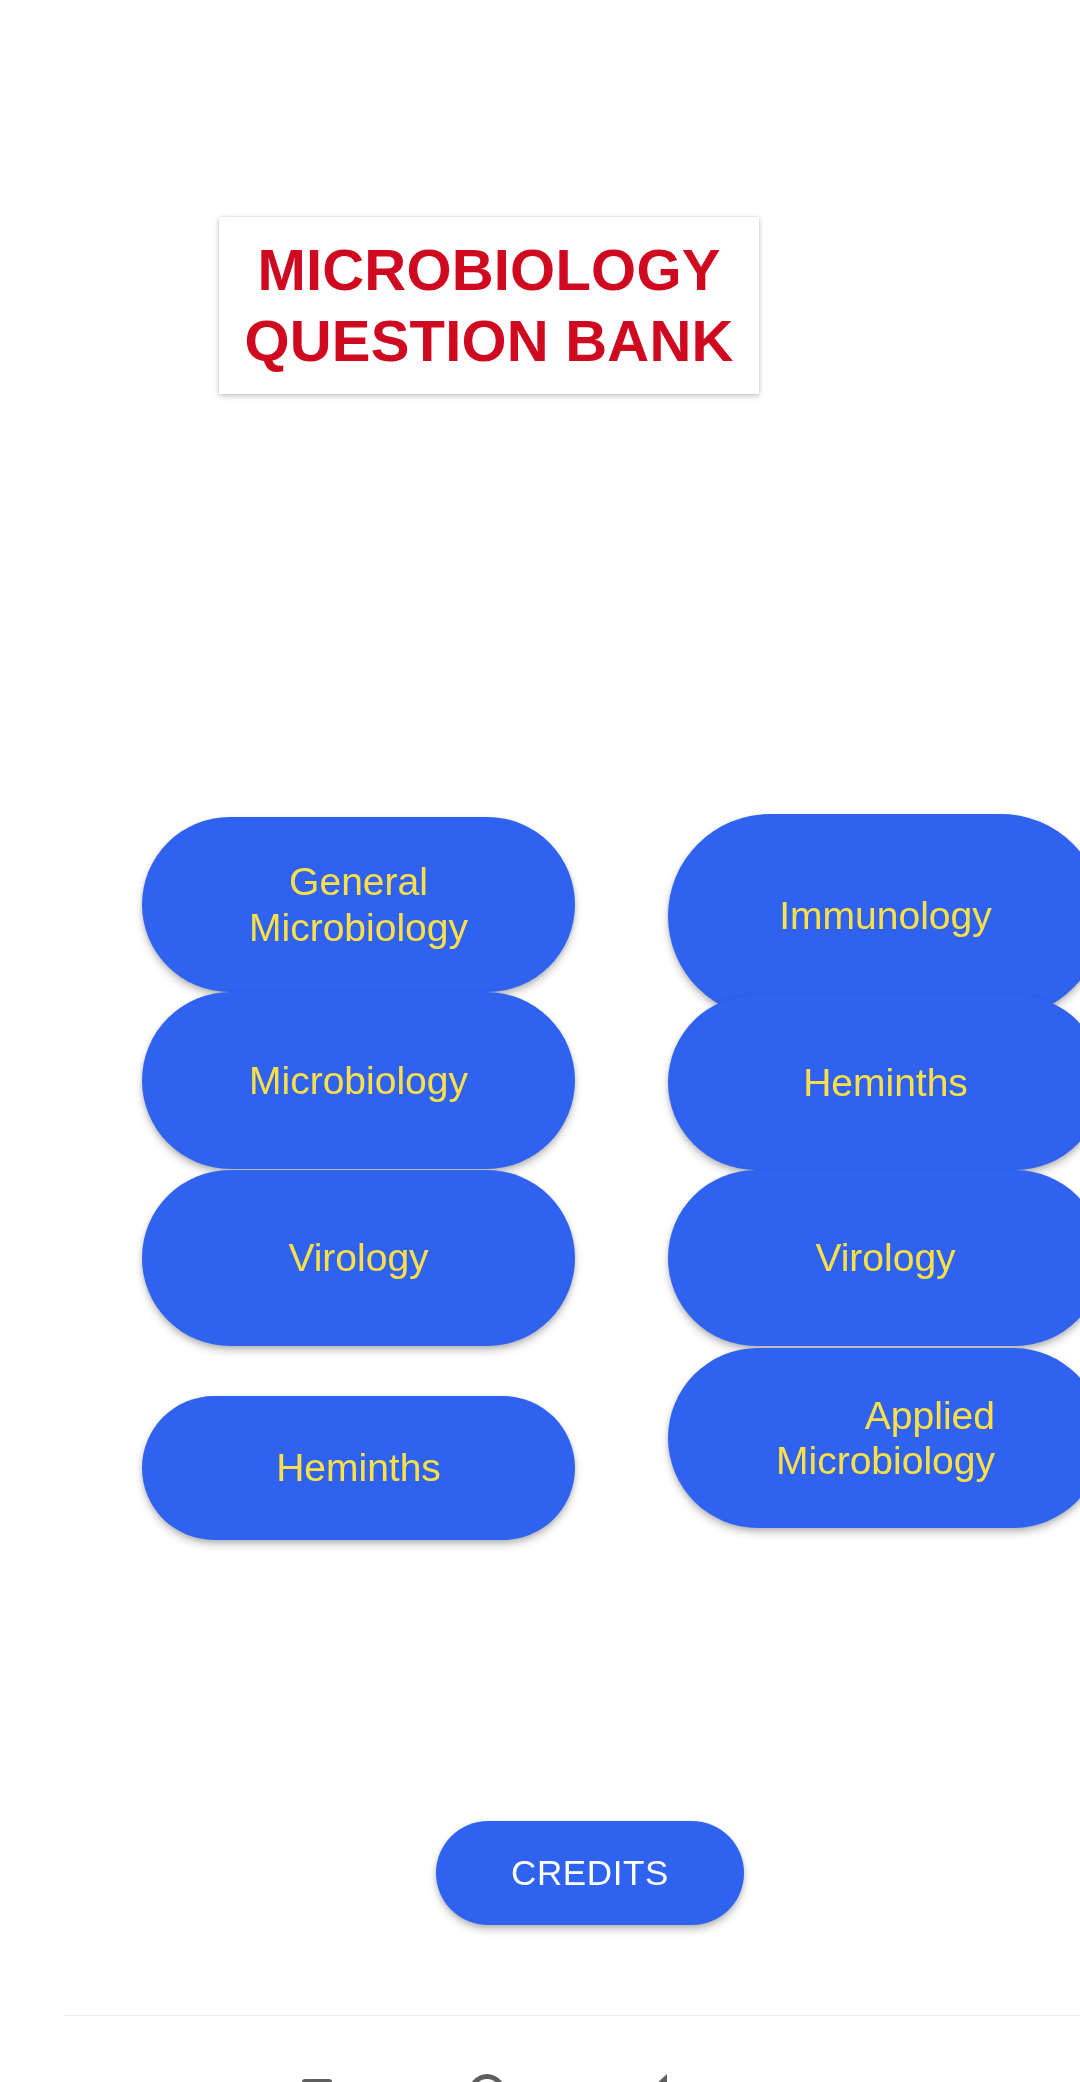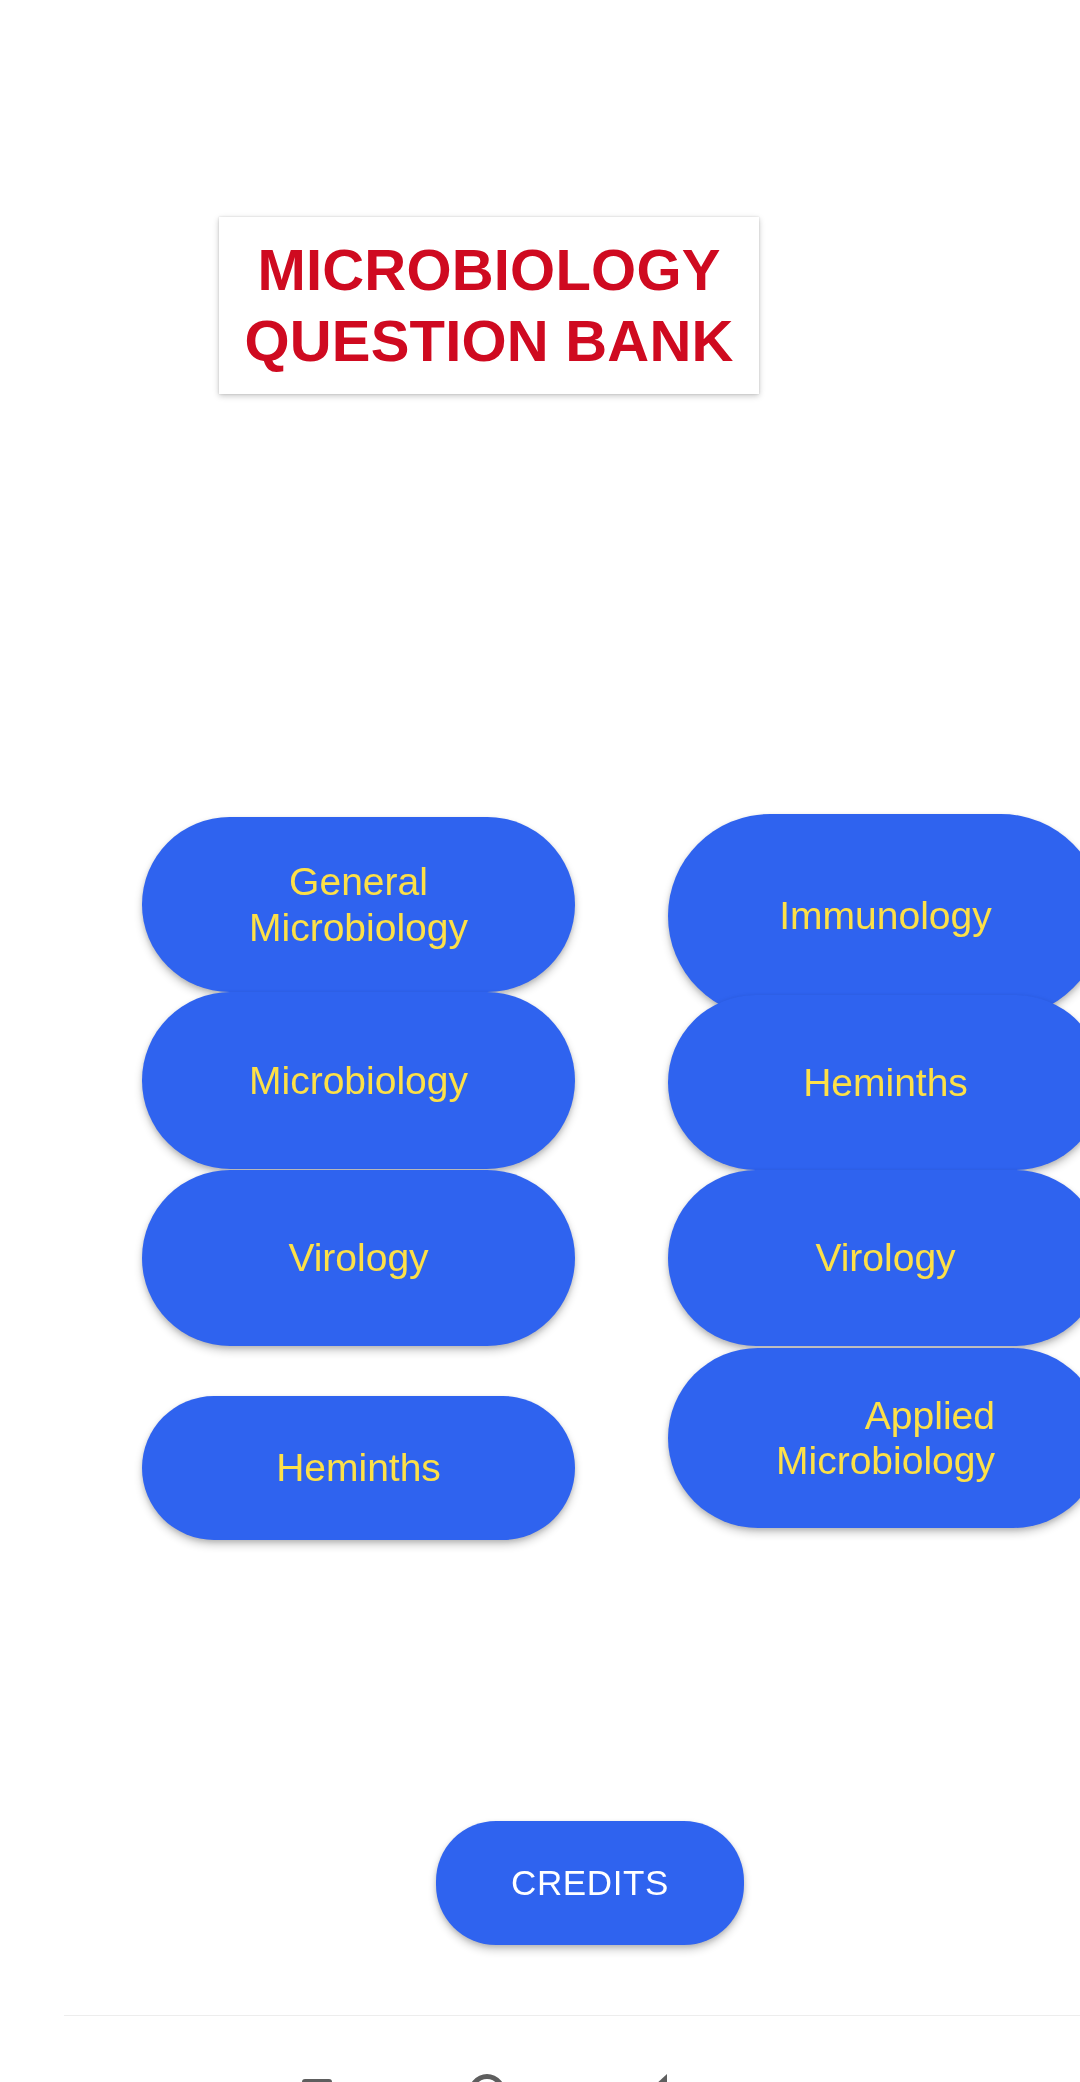--- a/index.html
+++ b/index.html
@@ -75,21 +75,21 @@
     box-shadow: 0 5px 9px rgba(0,0,0,0.20), 0 2px 4px rgba(0,0,0,0.13);
     cursor: pointer;
     white-space: pre-line;
   }
 
   .credits-btn {
     position: absolute;
     left: 372px;
     top: 1757px;
     width: 308px;
-    height: 124px;
+    height: 104px;
     background: #2f63ef;
     color: #ffffff;
     border: none;
     border-radius: 60px;
     font-family: "Liberation Sans", "DejaVu Sans", sans-serif;
     font-size: 35px;
     letter-spacing: 0.6px;
     display: flex;
     align-items: center;
     justify-content: center;

